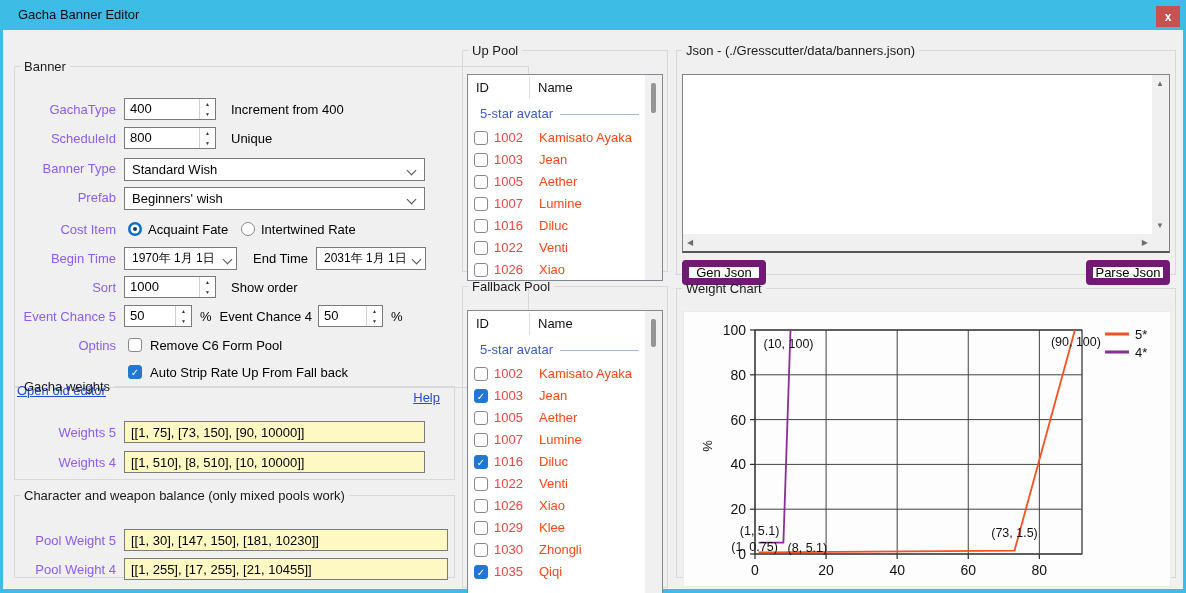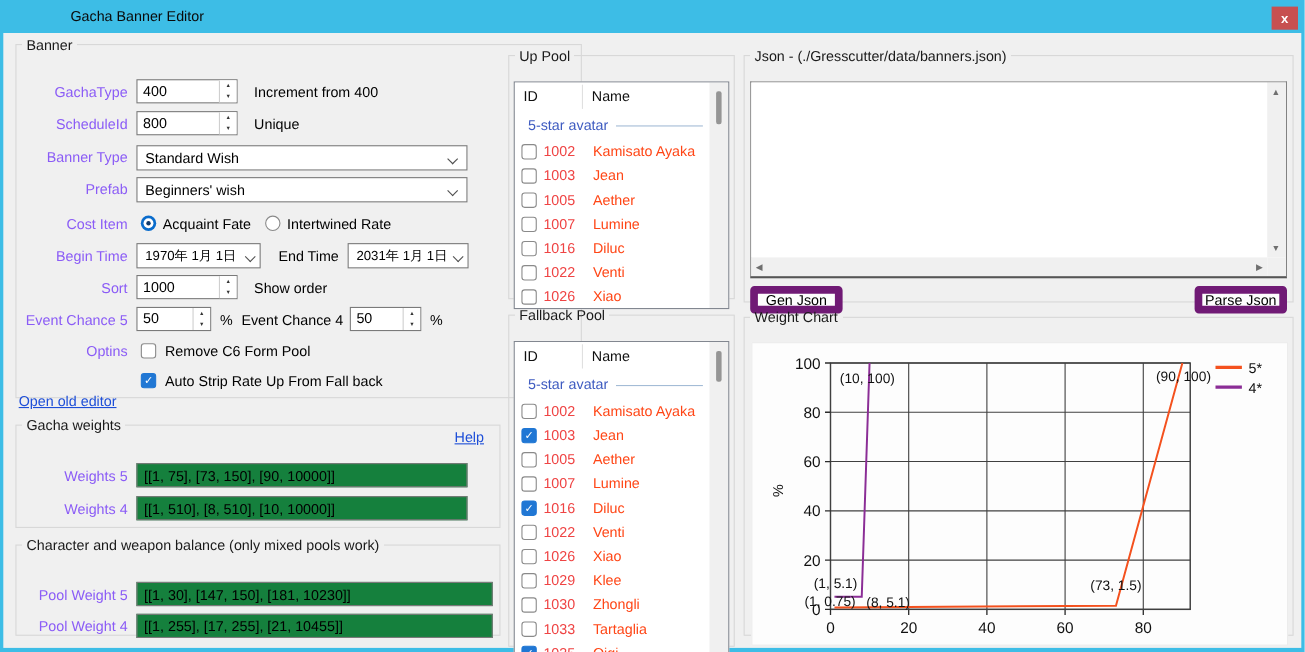--- a/index.html
+++ b/index.html
@@ -1,20 +1,20 @@
 <!DOCTYPE html>
 <html><head>
 <meta charset="utf-8">
 <style>
   * { margin:0; padding:0; box-sizing:border-box; }
   html,body { width:1186px; height:593px; font-family:"Liberation Sans", sans-serif; }
   #window {
     position:relative; width:1186px; height:593px; background:#3dbde6; overflow:hidden;
   }
-  #titlebar { position:absolute; left:0; top:0; right:0; height:42px;margin-left:46px; }
+  #titlebar { position:absolute; left:0; top:0; right:0; height:42px; }
   #title-text { position:absolute; left:18px; top:0; line-height:30px; font-size:13px; color:#0a0a0a; }
   #close-btn {
     position:absolute; right:6px; top:6px; width:24px; height:21px; background:#c75050;
     color:#fff; font-size:12px; font-weight:bold; display:flex; align-items:center; justify-content:center;
   }
   #content { position:absolute; left:3px; top:30px; width:1180px; height:559px; background:#f0f0f0; }
 
   fieldset {
     position:absolute; border:1px solid #d8d8d8; background:transparent;
   }
@@ -26,21 +26,21 @@
   .spinbox { position:absolute; height:22px; background:#fff; border:1px solid #7a7a7a; display:flex; }
   .spinbox .val { flex:1; font-size:13px; padding:2px 5px; color:#000; overflow:hidden; }
   .spinbox .btns { width:16px; border-left:1px solid #cfcfcf; display:flex; flex-direction:column; background:#fff; }
   .spinbox .btns span { flex:1; display:flex; align-items:center; justify-content:center; font-size:5px; color:#333; }
 
   .combo { position:absolute; height:23px; background:#fff; border:1px solid #7a7a7a; font-size:13px; color:#000;
            display:flex; align-items:center; padding:0 7px; }
   .chev  { position:absolute; right:9px; top:8px; width:7px; height:7px;
            border-left:1px solid #505050; border-bottom:1px solid #505050; transform:rotate(-45deg); }
 
-  .tinput { position:absolute; height:22px; background:#15803d; border:1px solid #7a7a7a; font-size:13px; color:#000;
+  .tinput { position:absolute; height:22px; background:#fef9c3; border:1px solid #7a7a7a; font-size:13px; color:#000;
             display:flex; align-items:center; padding:0 6px; white-space:nowrap; overflow:hidden; }
 
   .radio { position:absolute; width:14px; height:14px; border:1px solid #8a8a8a; border-radius:50%; background:#fff; }
   .radio.selected { border:none; background:#0a6ccc; display:flex; align-items:center; justify-content:center; }
   .radio.selected::after { content:""; width:4px; height:4px; border-radius:50%; background:#123a6b; box-shadow:0 0 0 2.5px #fff; }
 
   .cb { position:absolute; width:14px; height:14px; border:1px solid #8a8a8a; border-radius:3px; background:#fff;
         display:flex; align-items:center; justify-content:center; }
   .cb.checked { background:#2077d4; border-color:#2077d4; color:#fff; font-size:10px; }
 
@@ -79,21 +79,21 @@
 <body>
 
 <div id="window">
   <div id="titlebar">
     <span id="title-text">Gacha Banner Editor</span>
     <div id="close-btn">x</div>
   </div>
 
   <div id="content">
 
-    <fieldset style="left:11px; top:3px; width:515px; height:329px;">
+    <fieldset style="left:11px; top:29px; width:515px; height:329px;">
       <legend>Banner</legend>
 
       <div class="rowlbl" style="top:28px;">GachaType</div>
       <div class="spinbox" style="left:109px; top:24px; width:92px;">
         <span class="val">400</span>
         <span class="btns">
             <span>▲</span>
             <span>▼</span>
           </span>
       </div>
@@ -311,25 +311,20 @@
             </div>
             <div class="prow">
               <span class="cb"></span>
               <span class="pid">1029</span>
               <span class="pname">Klee</span>
             </div>
             <div class="prow">
               <span class="cb"></span>
               <span class="pid">1030</span>
               <span class="pname">Zhongli</span>
-            </div>
-            <div class="prow">
-              <span class="cb"></span>
-              <span class="pid">1033</span>
-              <span class="pname">Tartaglia</span>
             </div>
             <div class="prow">
               <span class="cb checked">✓</span>
               <span class="pid">1035</span>
               <span class="pname">Qiqi</span>
             </div>
           </div>
         <div class="list-scroll">
           <div class="list-thumb" style="top:8px; height:28px;"></div>
         </div>

